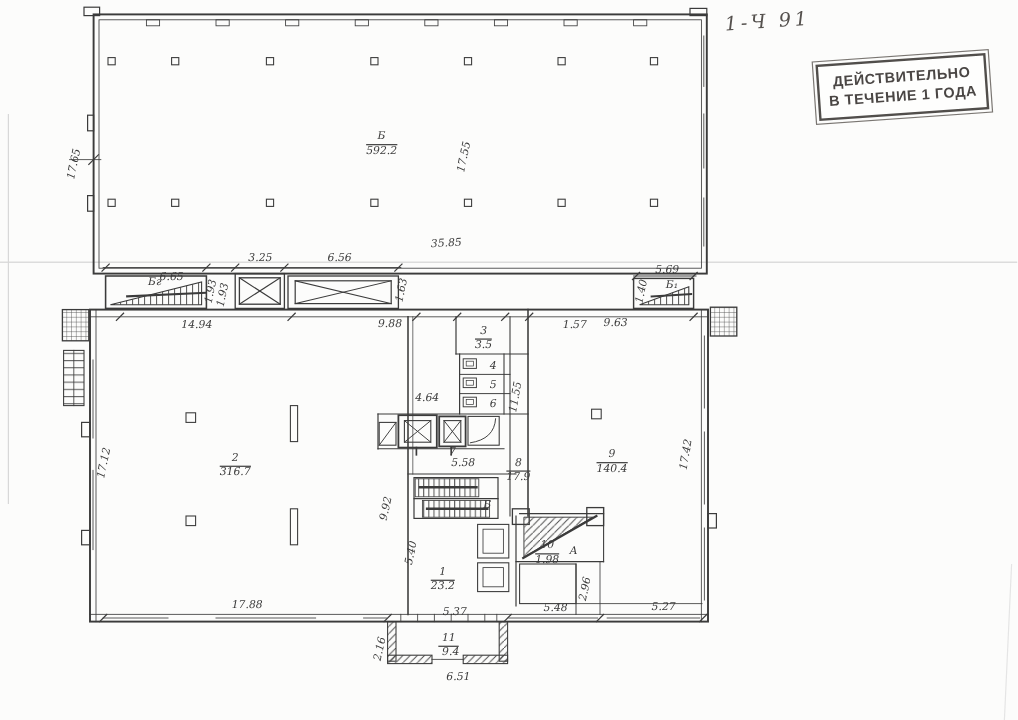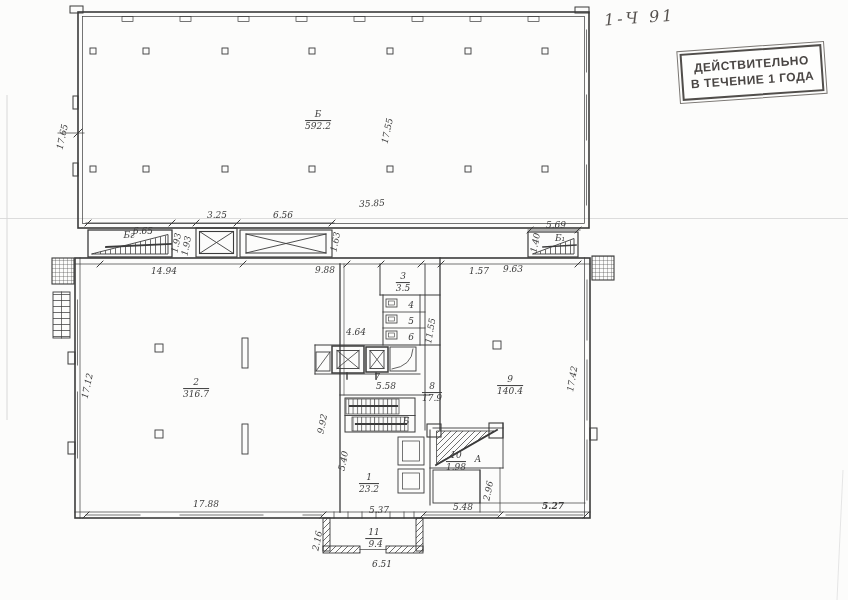--- a/index.html
+++ b/index.html
@@ -302,21 +302,21 @@
       <div class="plan-label frac" style="left: 510px; top: 386px; transform: translate(-50%, -50%);">
         <span class="num">9</span>
         <span class="den">140.4</span>
       </div>
       <div class="plan-label" style="left: 573px; top: 379px; transform: translate(-50%, -50%) rotate(-80deg);">17.42</div>
       <div class="plan-label" style="left: 88px; top: 386px; transform: translate(-50%, -50%) rotate(-78deg);">17.12</div>
       <div class="plan-label" style="left: 206px; top: 505px; transform: translate(-50%, -50%);">17.88</div>
       <div class="plan-label" style="left: 379px; top: 511px; transform: translate(-50%, -50%);">5.37</div>
       <div class="plan-label" style="left: 463px; top: 508px; transform: translate(-50%, -50%);">5.48</div>
       <div class="plan-label" style="left: 489px; top: 491px; transform: translate(-50%, -50%) rotate(-78deg);">2.96</div>
-      <div class="plan-label" style="left: 553px; top: 507px; transform: translate(-50%, -50%); font-weight: bold;">5.27</div>
+      <div class="plan-label" style="left: 553px; top: 507px; transform: translate(-50%, -50%);">5.27</div>
       <div class="plan-label frac" style="left: 374px; top: 539px; transform: translate(-50%, -50%);">
         <span class="num">11</span>
         <span class="den">9.4</span>
       </div>
       <div class="plan-label" style="left: 382px; top: 565px; transform: translate(-50%, -50%);">6.51</div>
       <div class="plan-label" style="left: 318px; top: 541px; transform: translate(-50%, -50%) rotate(-78deg);">2.16</div>
     </div>
 
 <div class="note">1-Ч 91</div>
 

